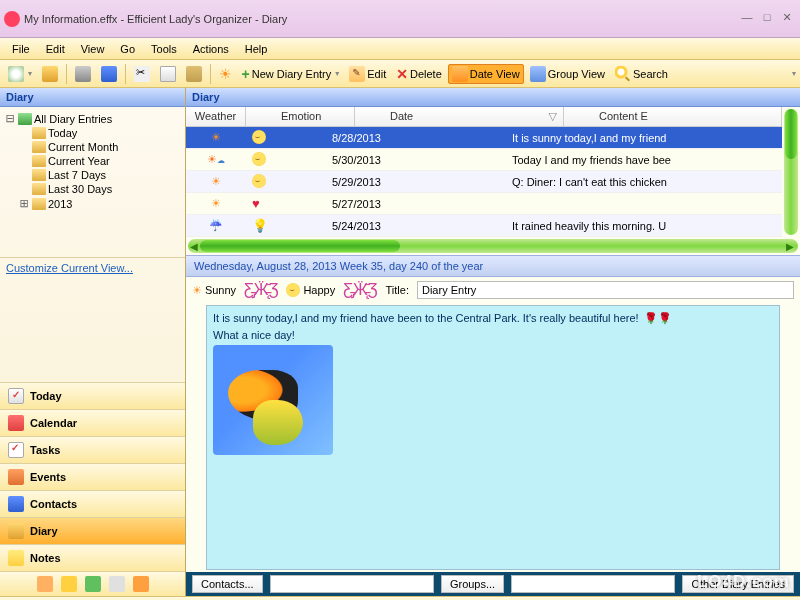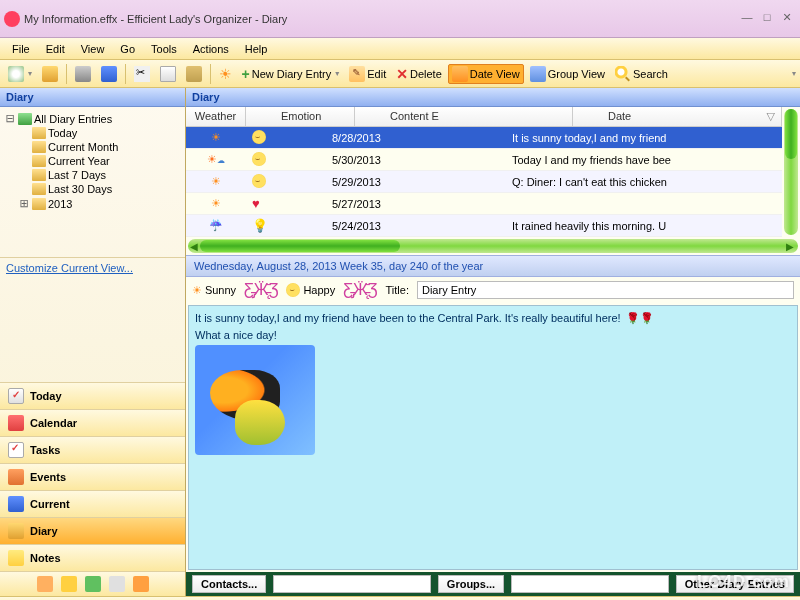--- a/index.html
+++ b/index.html
@@ -92,28 +92,28 @@
 .hscroll .arr { position: absolute; top: 2px; width: 10px; height: 10px; font-size: 10px; color: #308010; }
 .hscroll .arr.l { left: 2px; }
 .hscroll .arr.r { right: 2px; }
 
 .datebar { background: linear-gradient(#e0e8ff, #c0d0f0); padding: 4px 8px; color: #2050b0; border-top: 1px solid #a0b0e0; border-bottom: 1px solid #a0b0e0; }
 
 .metabar { display: flex; align-items: center; padding: 4px 6px; gap: 8px; background: #fefef0; }
 .metabar .lbl { display: flex; align-items: center; gap: 3px; }
 .metabar input { flex: 1; padding: 2px 4px; border: 1px solid #bbb; background: #fff; }
 
-.editor { flex: 1; margin: 2px 2px; border: 1px solid #a0c0d0; background: #c0f0f8; padding: 6px; font-family: "Courier New", monospace; font-size: 12px; color: #003060; position: relative; overflow: hidden; }
+.editor { flex: 1; margin: 2px 20px; border: 1px solid #a0c0d0; background: #c0f0f8; padding: 6px; font-family: "Courier New", monospace; font-size: 12px; color: #003060; position: relative; overflow: hidden; }
 .editor .line1 { margin-bottom: 4px; }
 .editor .roses { display: inline-block; margin-left: 6px; color: #d02040; }
 .editor .img { width: 120px; height: 110px; background: linear-gradient(135deg, #5090ff 40%, #80c0ff 100%); border-radius: 4px; margin-top: 4px; position: relative; overflow: hidden; }
 .editor .img::before { content: ""; position: absolute; left: 15px; top: 25px; width: 70px; height: 50px; background: radial-gradient(ellipse at 20% 40%, #ffb020 30%, #ff8010 50%, transparent 52%), radial-gradient(circle at 60% 30%, #fff 8%, #000 10%, #000 14%, transparent 15%), #202020; border-radius: 50% 40% 40% 60%; }
 .editor .img::after { content: ""; position: absolute; left: 40px; top: 55px; width: 50px; height: 45px; background: linear-gradient(#ffe040, #a0c030); border-radius: 40% 50% 50% 40%; }
 
-.bottombar { display: flex; gap: 7px; padding: 3px 6px; background: #14532d; font-weight: bold; }
+.bottombar { display: flex; gap: 7px; padding: 3px 6px; background: #0c4a6e; }
 .bottombar .bbtn { border: 1px solid #bbb; background: linear-gradient(#fff, #eee); padding: 2px 8px; cursor: pointer; }
 .bottombar .bfield { flex: 1; border: 1px solid #bbb; background: #fff; padding: 2px 4px; }
 
 
 .statusbar { height: 20px; background: linear-gradient(#fff9e0, #fce890); border-top: 1px solid #d8c070; display: flex; align-items: center; padding: 0 6px; position: relative; }
 .statusbar .wave { position: absolute; right: 100px; top: 4px; color: #4080d0; font-size: 10px; }
 .watermark { position: absolute; bottom: 8px; right: 10px; color: rgba(255,255,255,0.85); font-size: 17px; font-weight: bold; text-shadow: 0 0 4px rgba(0,0,0,0.4); letter-spacing: 1px; pointer-events: none; }
 
 .emoji-sun { color: #ff9020; }
 .emoji-rain { color: #4080d0; }
@@ -258,21 +258,21 @@
       <div class="navbtn">
           <span class="nicon nic-tasks"></span>
           <span>Tasks</span>
         </div>
       <div class="navbtn">
           <span class="nicon nic-events"></span>
           <span>Events</span>
         </div>
       <div class="navbtn">
           <span class="nicon nic-contacts"></span>
-          <span>Current</span>
+          <span>Contacts</span>
         </div>
       <div class="navbtn active">
           <span class="nicon nic-diary"></span>
           <span>Diary</span>
         </div>
       <div class="navbtn">
           <span class="nicon nic-notes"></span>
           <span>Notes</span>
         </div>
     </div>
@@ -285,22 +285,22 @@
     </div>
   </div>
 
   <div class="content">
     <div class="sidehead">Diary</div>
     <div class="gridwrap">
       <div class="grid">
         <div class="grid-head">
           <div class="col c-weather">Weather</div>
           <div class="col c-emotion">Emotion</div>
+          <div class="col c-date"><span>Date</span> <span style="float:right;color:#888">▽</span></div>
           <div class="col c-content">Content E</div>
-          <div class="col c-date"><span>Date</span> <span style="float:right;color:#888">▽</span></div>
         </div>
         <div class="grid-body">
           <div class="row sel">
             <div class="cell c-weather emoji-sun">☀</div>
             <div class="cell c-emotion"><span class="emoji-smile"></span></div>
             <div class="cell c-date">8/28/2013</div>
             <div class="cell c-content">It is sunny today,I and my friend</div>
           </div>
           <div class="row">
             <div class="cell c-weather"><span style="color:#ff7020">☀</span><span style="color:#4080d0;font-size:8px">☁</span></div>

